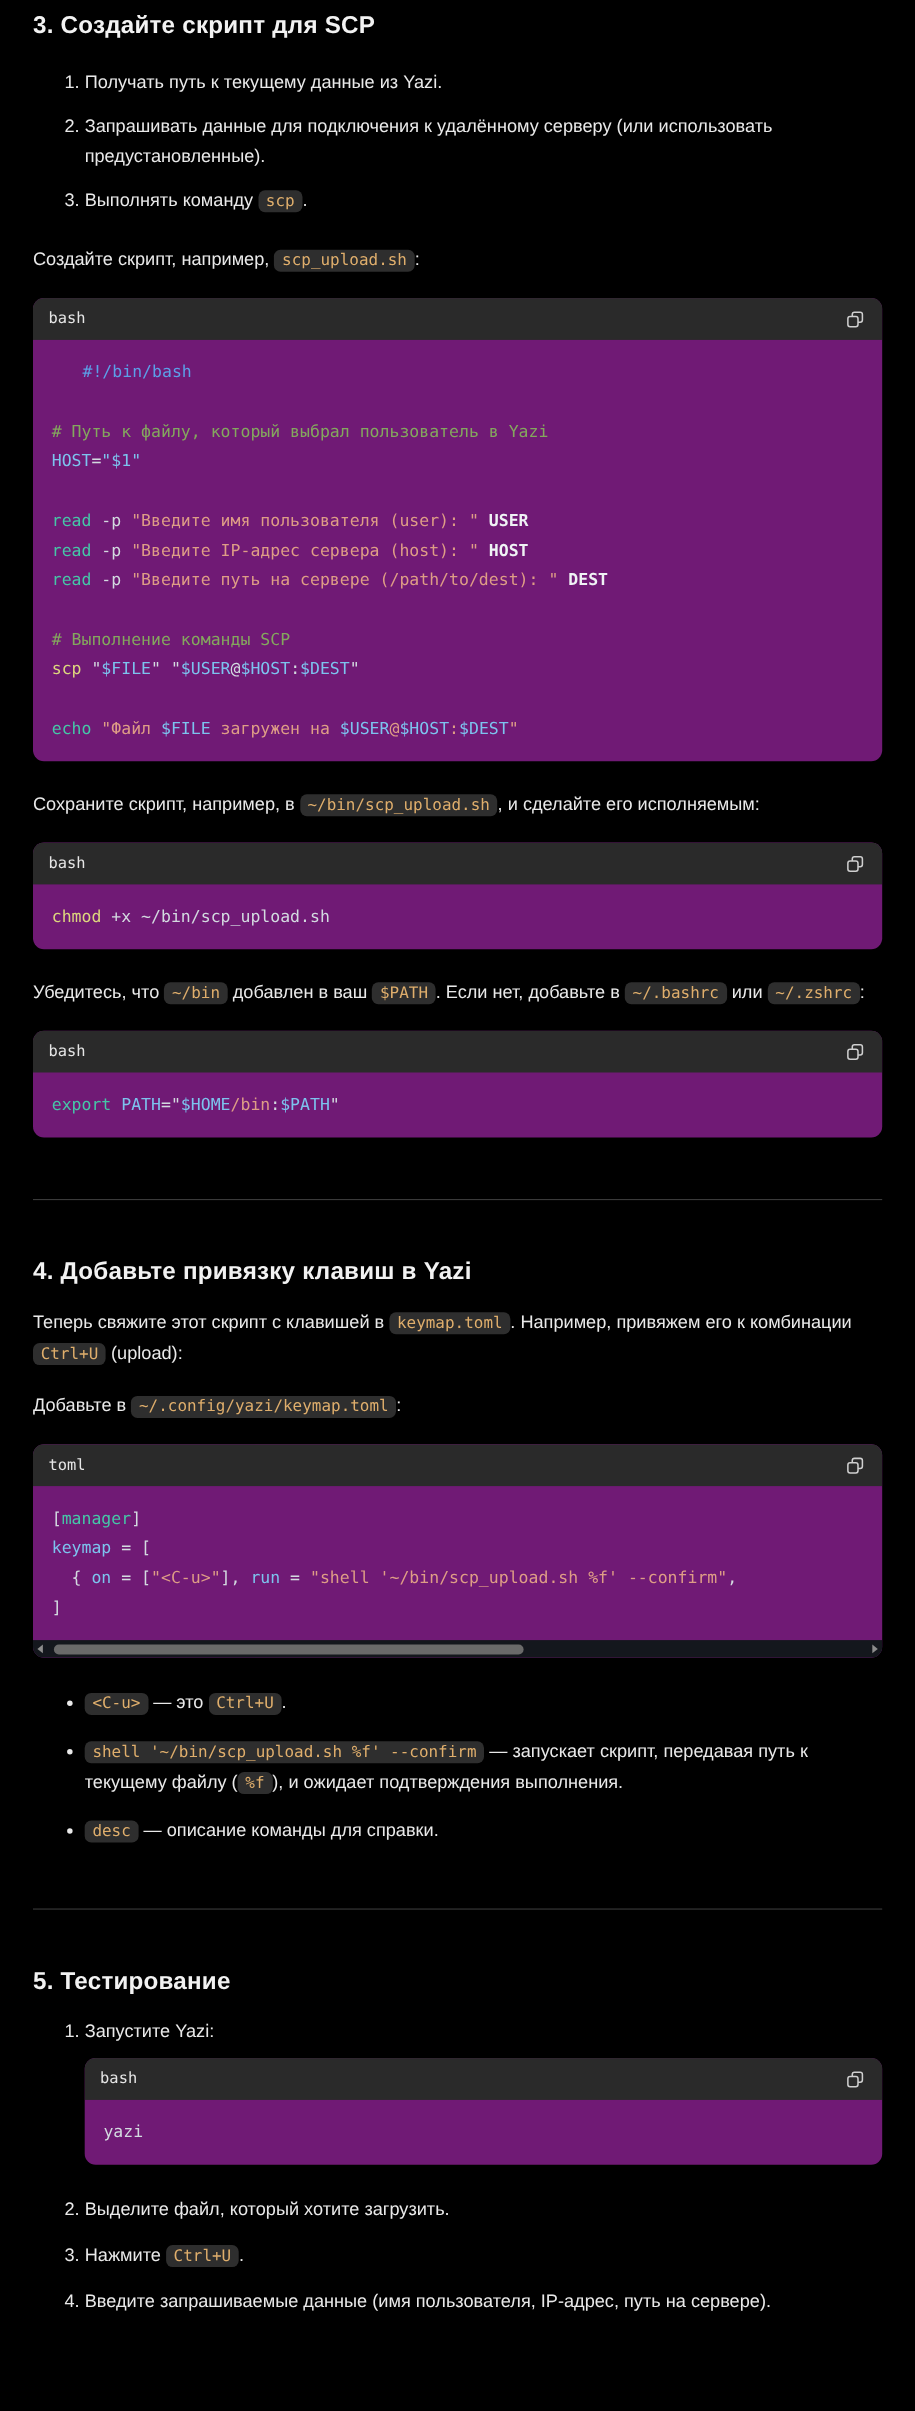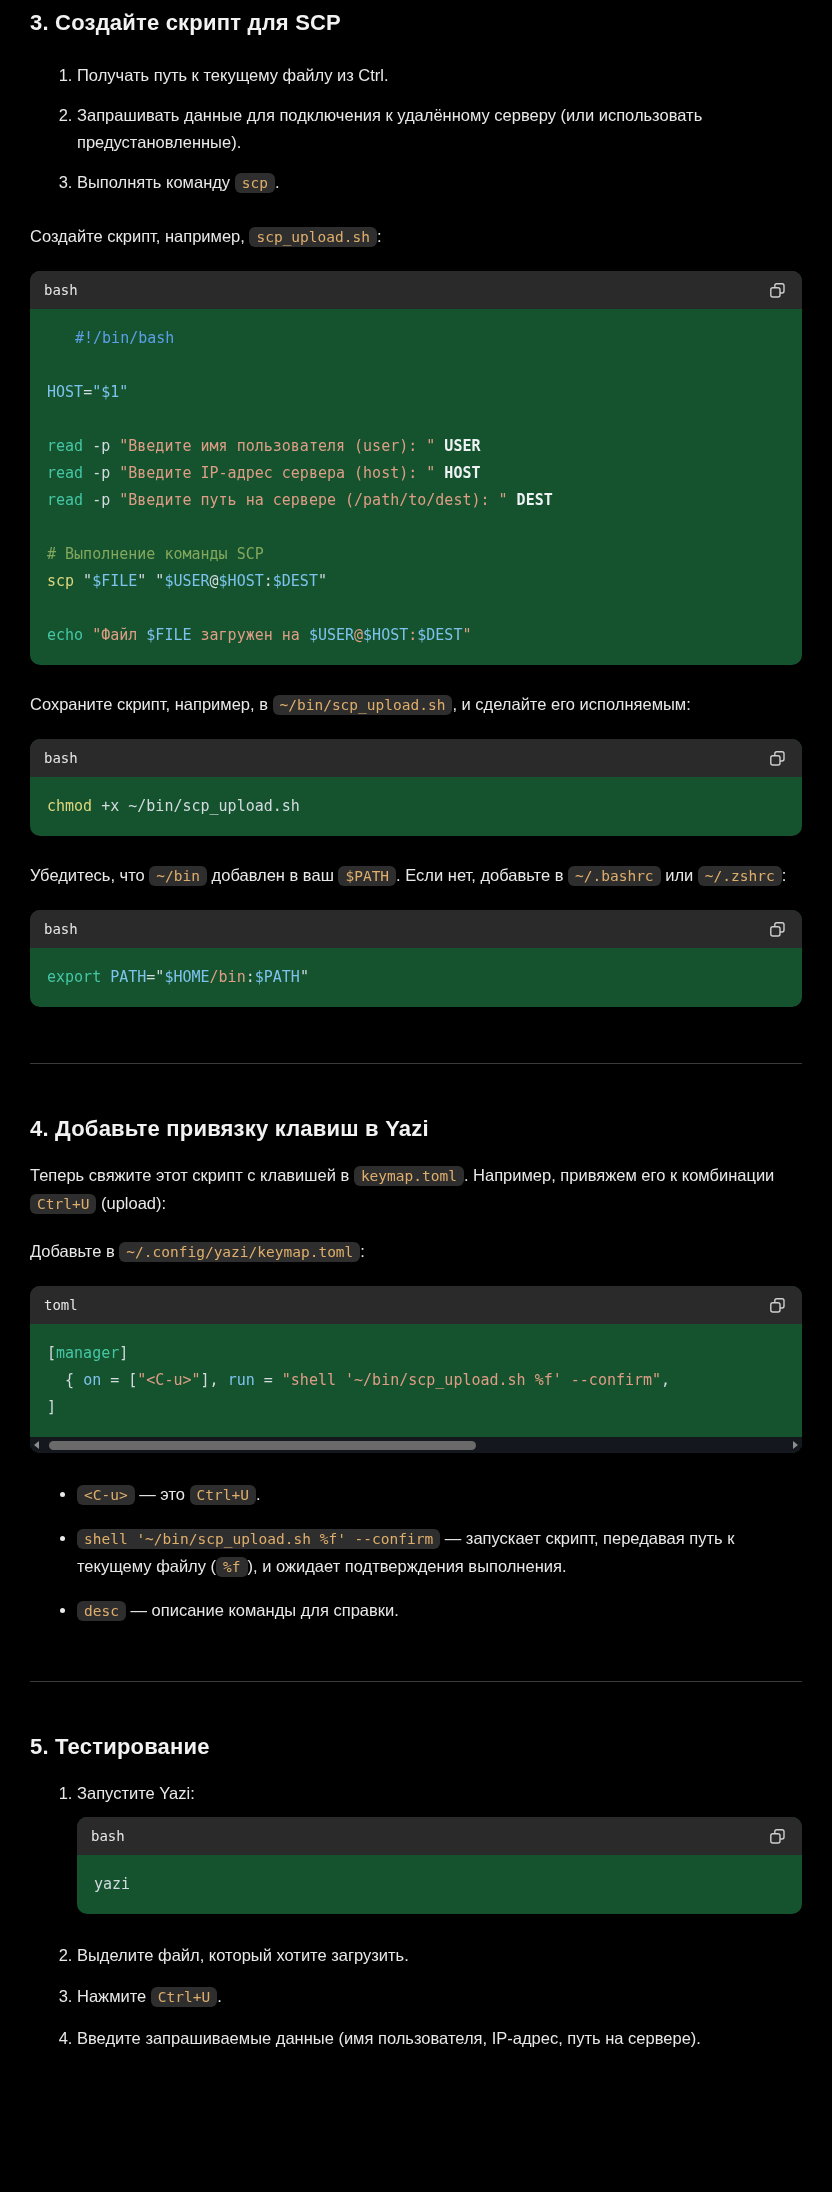--- a/index.html
+++ b/index.html
@@ -7,21 +7,21 @@
   .page{width:832px;box-sizing:border-box;padding:10px 30px 14px 30px;background:#000;}
   h3{font-size:22px;font-weight:700;margin:0 0 20px 0;color:#f2f2f2;letter-spacing:.2px;}
   .para{font-size:16.5px;line-height:27px;margin:0 0 20px 0;color:#e9e9e9;}
   ol.num{margin:26px 0 26px 0;padding-left:47px;}
   ol.num>li{font-size:16.5px;line-height:27px;margin-bottom:13px;color:#e9e9e9;}
   ul.bullets{margin:28px 0 0 0;padding-left:47px;list-style:disc;}
   ul.bullets>li{font-size:16.5px;line-height:27px;margin-bottom:16px;color:#e9e9e9;}
   ol.test{margin:16px 0 18px 0;padding-left:47px;}
   ol.test>li{font-size:16.5px;line-height:27px;margin-bottom:14px;color:#e9e9e9;}
   code.ic{font-family:"DejaVu Sans Mono","Liberation Mono",monospace;font-size:14.5px;background:#2e2e2e;color:#dfae6c;padding:2px 7px;border-radius:6px;white-space:nowrap;}
-  .codeblock{border-radius:10px;overflow:hidden;margin:20px 0 26px 0;background:#14532d;}
+  .codeblock{border-radius:10px;overflow:hidden;margin:20px 0 26px 0;background:#701a75;}
   .cb-header{display:flex;justify-content:space-between;align-items:center;height:38px;background:#2a2a2a;padding:0 14px;}
   .cb-lang{font-family:"DejaVu Sans Mono","Liberation Mono",monospace;font-size:14px;color:#e6e6e6;}
   .cb-copy{background:none;border:0;padding:2px;cursor:pointer;display:flex;align-items:center;}
   .cb-body{padding:16px 17px;font-family:"DejaVu Sans Mono","Liberation Mono",monospace;font-size:15px;line-height:27px;overflow:hidden;}
   .code-line{white-space:pre;}
   .tk-plain{color:#d3dae0;}
   .tk-bright{color:#eff2f5;font-weight:600;}
   .tk-kw{color:#46c6a7;}
   .tk-cmd{color:#ddd67e;}
   .tk-var{color:#7dc3ee;}
@@ -40,21 +40,21 @@
   .bullets-wrap{margin-bottom:0;}
 </style>
 </head>
 <body>
 
 <div class="page">
 
   <h3>3. Создайте скрипт для SCP</h3>
 
   <ol class="num">
-    <li>Получать путь к текущему файлу из Ctrl.</li>
+    <li>Получать путь к текущему данные из Yazi.</li>
     <li>Запрашивать данные для подключения к удалённому серверу (или использовать предустановленные).</li>
     <li>Выполнять команду <code class="ic">scp</code>.</li>
   </ol>
 
   <p class="para">Создайте скрипт, например, <code class="ic">scp_upload.sh</code>:</p>
 
   <div class="codeblock">
     <div class="cb-header">
       <span class="cb-lang">bash</span>
       <button class="cb-copy">
@@ -62,20 +62,21 @@
           <svg width="17" height="17" viewBox="0 0 17 17" fill="none">
               <rect x="5.8" y="1.8" width="9.2" height="9.2" rx="2" stroke="#cfcfcf" stroke-width="1.4"></rect>
               <rect x="1.8" y="5.8" width="9.2" height="9.2" rx="2" fill="#2a2a2a" stroke="#cfcfcf" stroke-width="1.4"></rect>
             </svg>
         </span>
       </button>
     </div>
     <div class="cb-body">
         <div class="code-line"><span class="tk-blue">#!/bin/bash</span></div>
         <div class="code-line">&nbsp;</div>
+        <div class="code-line"><span class="tk-com"># Путь к файлу, который выбрал пользователь в Yazi</span></div>
         <div class="code-line"><span class="tk-var">HOST</span><span class="tk-plain">=</span><span class="tk-var">"$1"</span></div>
         <div class="code-line">&nbsp;</div>
         <div class="code-line"><span class="tk-kw">read</span><span class="tk-plain"> -p </span><span class="tk-str">"Введите имя пользователя (user): "</span><span class="tk-bright"> USER</span></div>
         <div class="code-line"><span class="tk-kw">read</span><span class="tk-plain"> -p </span><span class="tk-str">"Введите IP-адрес сервера (host): "</span><span class="tk-bright"> HOST</span></div>
         <div class="code-line"><span class="tk-kw">read</span><span class="tk-plain"> -p </span><span class="tk-str">"Введите путь на сервере (/path/to/dest): "</span><span class="tk-bright"> DEST</span></div>
         <div class="code-line">&nbsp;</div>
         <div class="code-line"><span class="tk-com"># Выполнение команды SCP</span></div>
         <div class="code-line"><span class="tk-cmd">scp</span><span class="tk-plain"> "</span><span class="tk-var">$FILE</span><span class="tk-plain">" "</span><span class="tk-var">$USER</span><span class="tk-plain">@</span><span class="tk-var">$HOST</span><span class="tk-plain">:</span><span class="tk-var">$DEST</span><span class="tk-plain">"</span></div>
         <div class="code-line">&nbsp;</div>
         <div class="code-line"><span class="tk-kw">echo</span><span class="tk-plain"> </span><span class="tk-str">"Файл </span><span class="tk-var">$FILE</span><span class="tk-str"> загружен на </span><span class="tk-var">$USER</span><span class="tk-str">@</span><span class="tk-var">$HOST</span><span class="tk-str">:</span><span class="tk-var">$DEST</span><span class="tk-str">"</span></div>
@@ -133,20 +134,21 @@
         <span style="display:flex;">
           <svg width="17" height="17" viewBox="0 0 17 17" fill="none">
               <rect x="5.8" y="1.8" width="9.2" height="9.2" rx="2" stroke="#cfcfcf" stroke-width="1.4"></rect>
               <rect x="1.8" y="5.8" width="9.2" height="9.2" rx="2" fill="#2a2a2a" stroke="#cfcfcf" stroke-width="1.4"></rect>
             </svg>
         </span>
       </button>
     </div>
     <div class="cb-body">
         <div class="code-line"><span class="tk-plain">[</span><span class="tk-kw">manager</span><span class="tk-plain">]</span></div>
+        <div class="code-line"><span class="tk-var">keymap</span><span class="tk-plain"> = [</span></div>
         <div class="code-line"><span class="tk-plain">  { </span><span class="tk-var">on</span><span class="tk-plain"> = [</span><span class="tk-str">"&lt;C-u&gt;"</span><span class="tk-plain">], </span><span class="tk-var">run</span><span class="tk-plain"> = </span><span class="tk-str">"shell '~/bin/scp_upload.sh %f' --confirm"</span><span class="tk-plain">,</span></div>
         <div class="code-line"><span class="tk-plain">]</span></div>
       </div>
     <div class="cb-scrollbar">
       <span class="sb-arrow left"></span>
       <div class="sb-track">
         <div class="sb-thumb"></div>
       </div>
       <span class="sb-arrow right"></span>
     </div>

